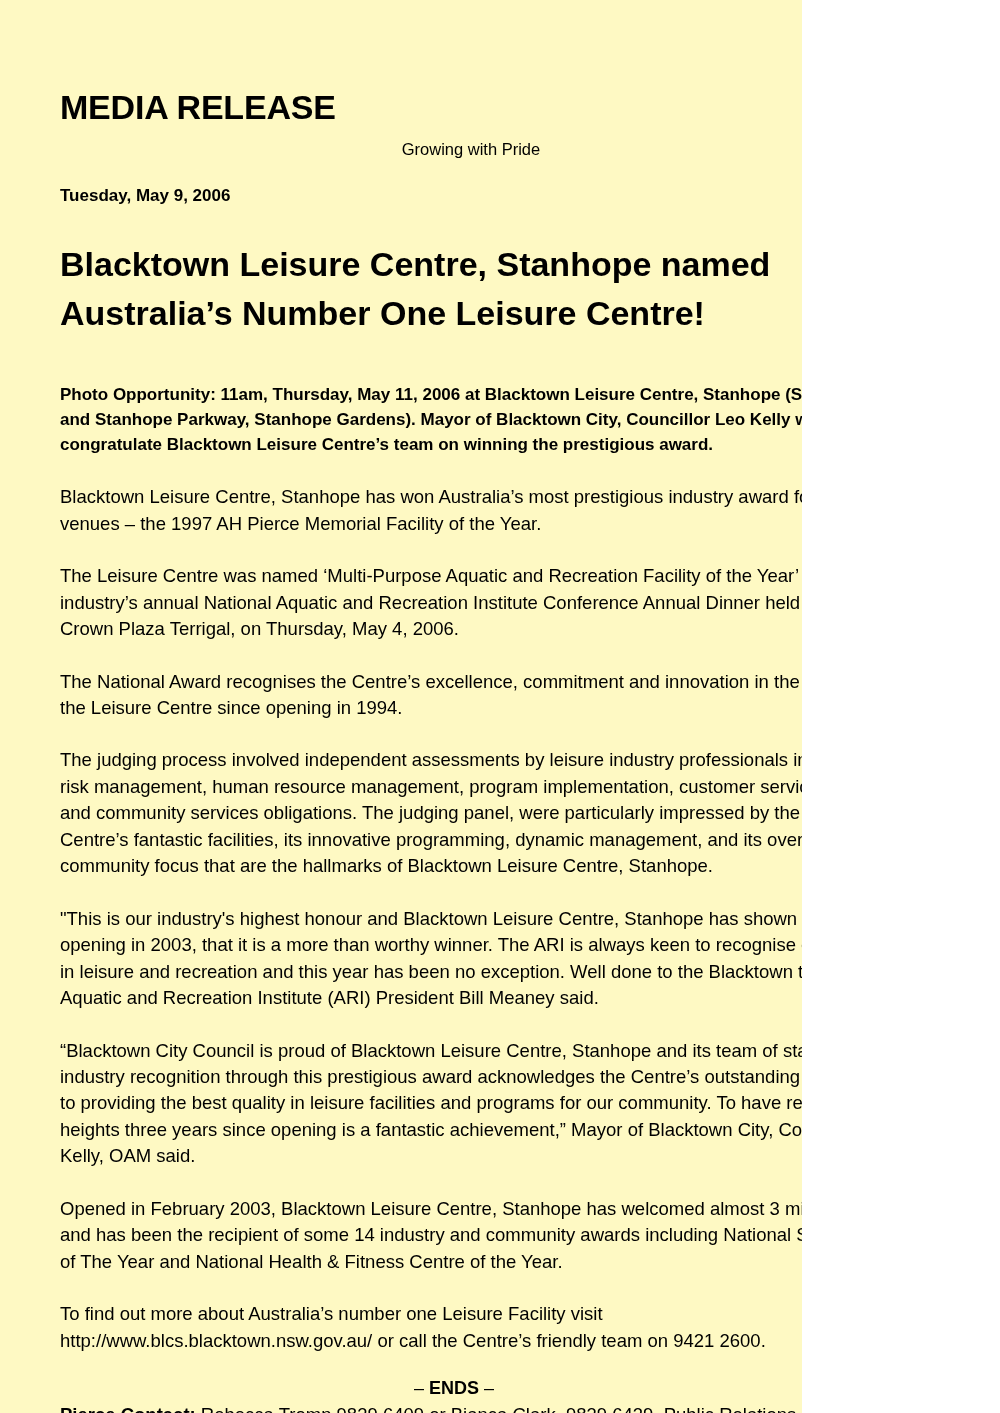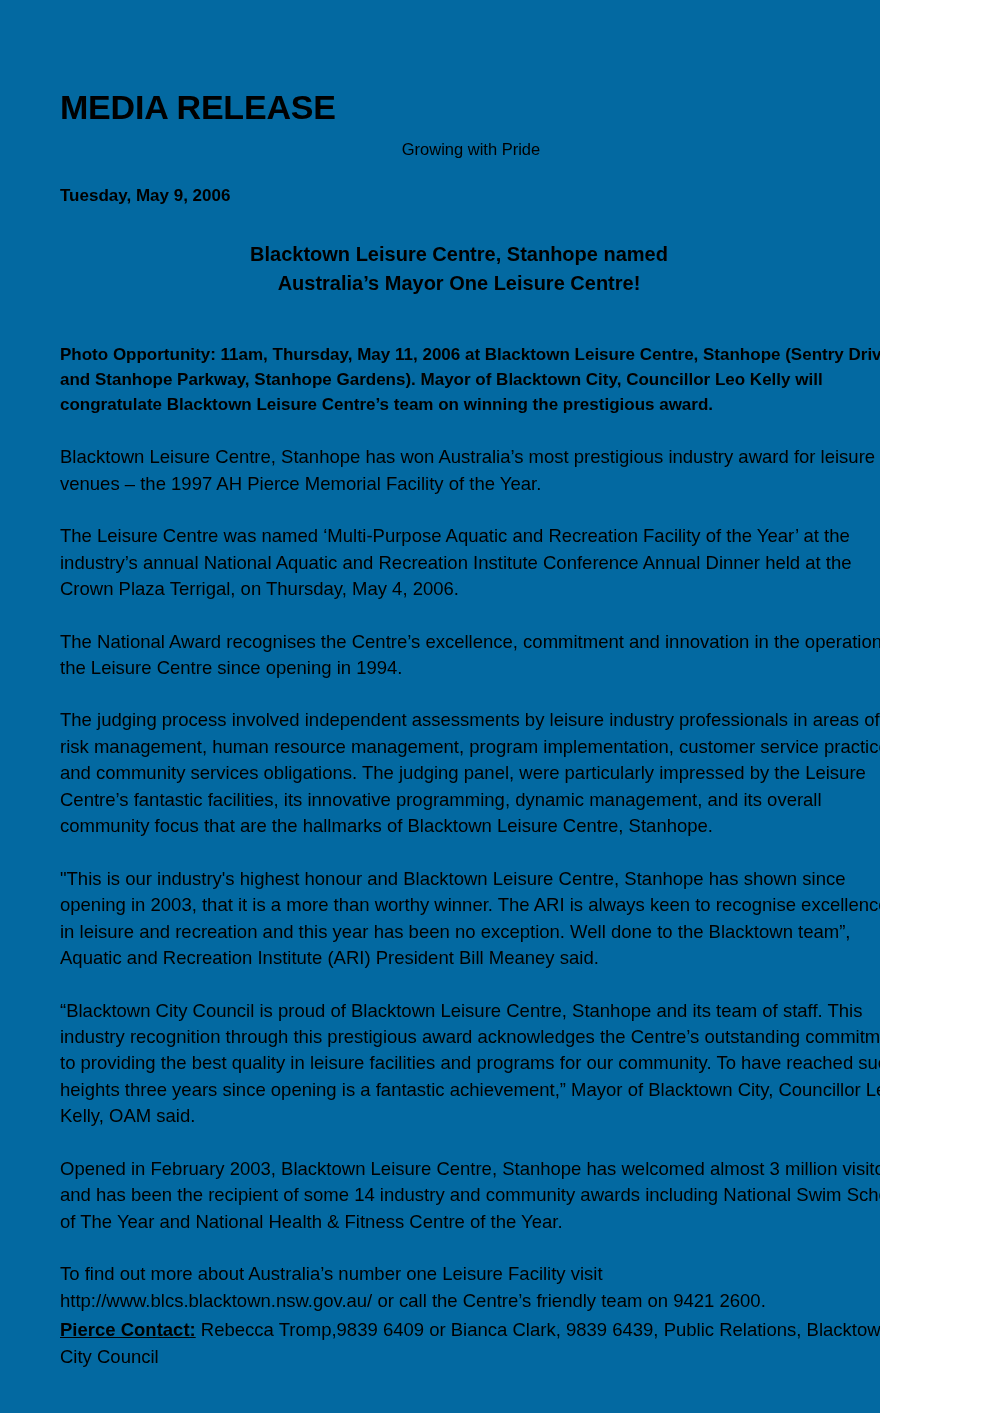--- a/index.html
+++ b/index.html
@@ -7,23 +7,23 @@
     margin: 0;
     padding: 0;
     background: #ffffff;
   }
   body {
     font-family: "Liberation Sans", sans-serif;
     color: #000000;
   }
   .page {
     position: relative;
-    width: 880px;
+    width: 802px;
     height: 1413px;
-    background: #0369a1;
+    background: #fef9c3;
     box-sizing: border-box;
     overflow: hidden;
     padding-left: 8px;
   }
   .content {
     position: absolute;
     left: 60px;
     top: 0;
     width: 848px;
   }
@@ -47,22 +47,22 @@
     margin-top: 28px;
     text-align: left;
     font-size: 17px;
     font-weight: bold;
     padding-right: 60px;
   }
 
   
   .headline {
     margin-top: 34px;
-    text-align: center;
-    font-size: 20px;
+    text-align: left;
+    font-size: 34px;
     font-weight: bold;
     line-height: 1.43;
     padding-right: 50px;
   }
   .headline .hl-line { display: block; }
 
   
   .lede {
     margin-top: 46px;
     font-size: 17px;
@@ -105,21 +105,21 @@
   <div class="content">
 
     <div class="masthead">MEDIA RELEASE</div>
 
     <div class="tagline">Growing with Pride</div>
 
     <div class="release-date">Tuesday, May 9, 2006</div>
 
     <div class="headline">
       <span class="hl-line">Blacktown Leisure Centre, Stanhope named</span>
-      <span class="hl-line">Australia’s Mayor One Leisure Centre!</span>
+      <span class="hl-line">Australia’s Number One Leisure Centre!</span>
     </div>
 
     <div class="lede">Photo Opportunity: 11am, Thursday, May 11, 2006 at Blacktown Leisure Centre, Stanhope (Sentry Drive and Stanhope Parkway, Stanhope Gardens). Mayor of Blacktown City, Councillor Leo Kelly will congratulate Blacktown Leisure Centre’s team on winning the prestigious award.</div>
 
     <div class="par-gap"></div>
     <p class="body-par first-body">Blacktown Leisure Centre, Stanhope has won Australia’s most prestigious industry award for leisure venues – the 1997 AH Pierce Memorial Facility of the Year.</p>
 
     <div class="par-gap"></div>
     <p class="body-par">The Leisure Centre was named ‘Multi-Purpose Aquatic and Recreation Facility of the Year’ at the industry’s annual National Aquatic and Recreation Institute Conference Annual Dinner held at the Crown Plaza Terrigal, on Thursday, May 4, 2006.</p>
 
@@ -134,19 +134,24 @@
 
     <div class="par-gap"></div>
     <p class="body-par">“Blacktown City Council is proud of Blacktown Leisure Centre, Stanhope and its team of staff. This industry recognition through this prestigious award acknowledges the Centre’s outstanding commitment to providing the best quality in leisure facilities and programs for our community. To have reached such heights three years since opening is a fantastic achievement,” Mayor of Blacktown City, Councillor Leo Kelly, OAM said.</p>
 
     <div class="par-gap"></div>
     <p class="body-par">Opened in February 2003, Blacktown Leisure Centre, Stanhope has welcomed almost 3 million visitors and has been the recipient of some 14 industry and community awards including National Swim School of The Year and National Health &amp; Fitness Centre of the Year.</p>
 
     <div class="par-gap"></div>
     <p class="body-par">To find out more about Australia’s number one Leisure Facility visit http://www.blcs.blacktown.nsw.gov.au/ or call the Centre’s friendly team on 9421 2600.</p>
 
+    <div class="ends">
+      <span>–</span>
+      <b>ENDS</b>
+      <span>–</span>
+    </div>
 
     <div class="contact">
       <span class="contact-label">Pierce Contact:</span><span> Rebecca Tromp,9839 6409 or Bianca Clark, 9839 6439, Public Relations, Blacktown City Council</span>
     </div>
 
   </div>
 </div>
 
 </body></html>

